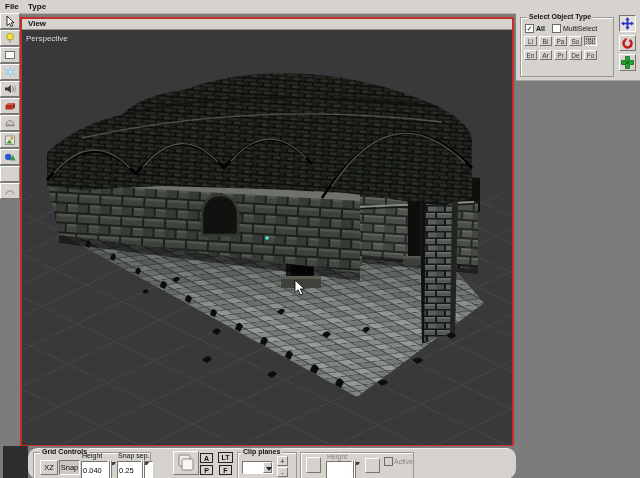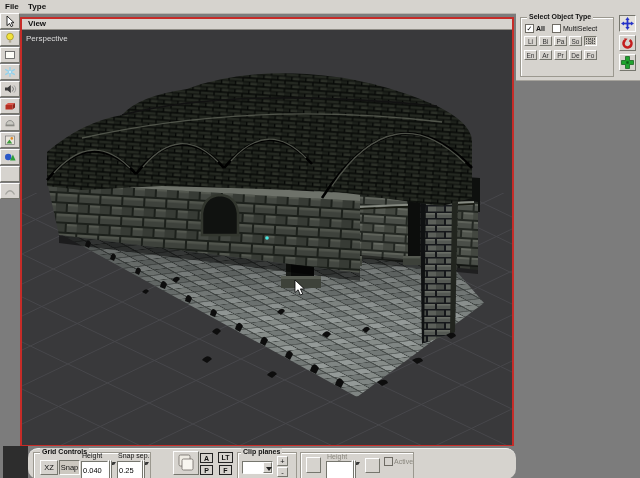--- a/index.html
+++ b/index.html
@@ -389,21 +389,21 @@
   <div class="fieldset" style="left:5px;top:3px;width:116px;height:25px;">
     <span class="legend">Grid Controls</span>
     <span class="btn3d" style="left:6px;top:7px;width:18px;height:15px;line-height:14px;">XZ</span>
     <span class="btn3d pressed" style="left:25px;top:7px;width:21px;height:15px;line-height:14px;">Snap</span>
 
     <span class="b-label" style="left:48px;top:-1px;">Height</span>
     <input class="tinput" style="left: 47px; top: 8px; width: 27px; height: 12px;" value="0.040">
     <span class="spinner" style="left:74px;top:8px;"><span class="spin-b spin-up"></span><span class="spin-b spin-dn"></span></span>
 
     <span class="b-label" style="left:84px;top:-1px;">Snap sep.</span>
-    <input class="tinput" style="left: 83px; top: 8px; width: 24px; height: 12px;" value="0.25">
+    <input class="tinput" style="left: 83px; top: 8px; width: 36px; height: 12px;" value="0.25">
     <span class="spinner" style="left:107px;top:8px;"><span class="spin-b spin-up"></span><span class="spin-b spin-dn"></span></span>
   </div>
 
   <div class="btn3d" style="left:145px;top:2px;width:26px;height:24px;">
     <svg width="20" height="20" style="margin-top:1px;">
       <rect x="3" y="2" width="11" height="11" rx="1.5" fill="#efece4" stroke="#6e6b64" stroke-width="0.8"></rect>
       <rect x="6" y="6" width="11" height="11" rx="1.5" fill="#f8f6f0" stroke="#6e6b64" stroke-width="0.8"></rect>
     </svg>
   </div>
 

